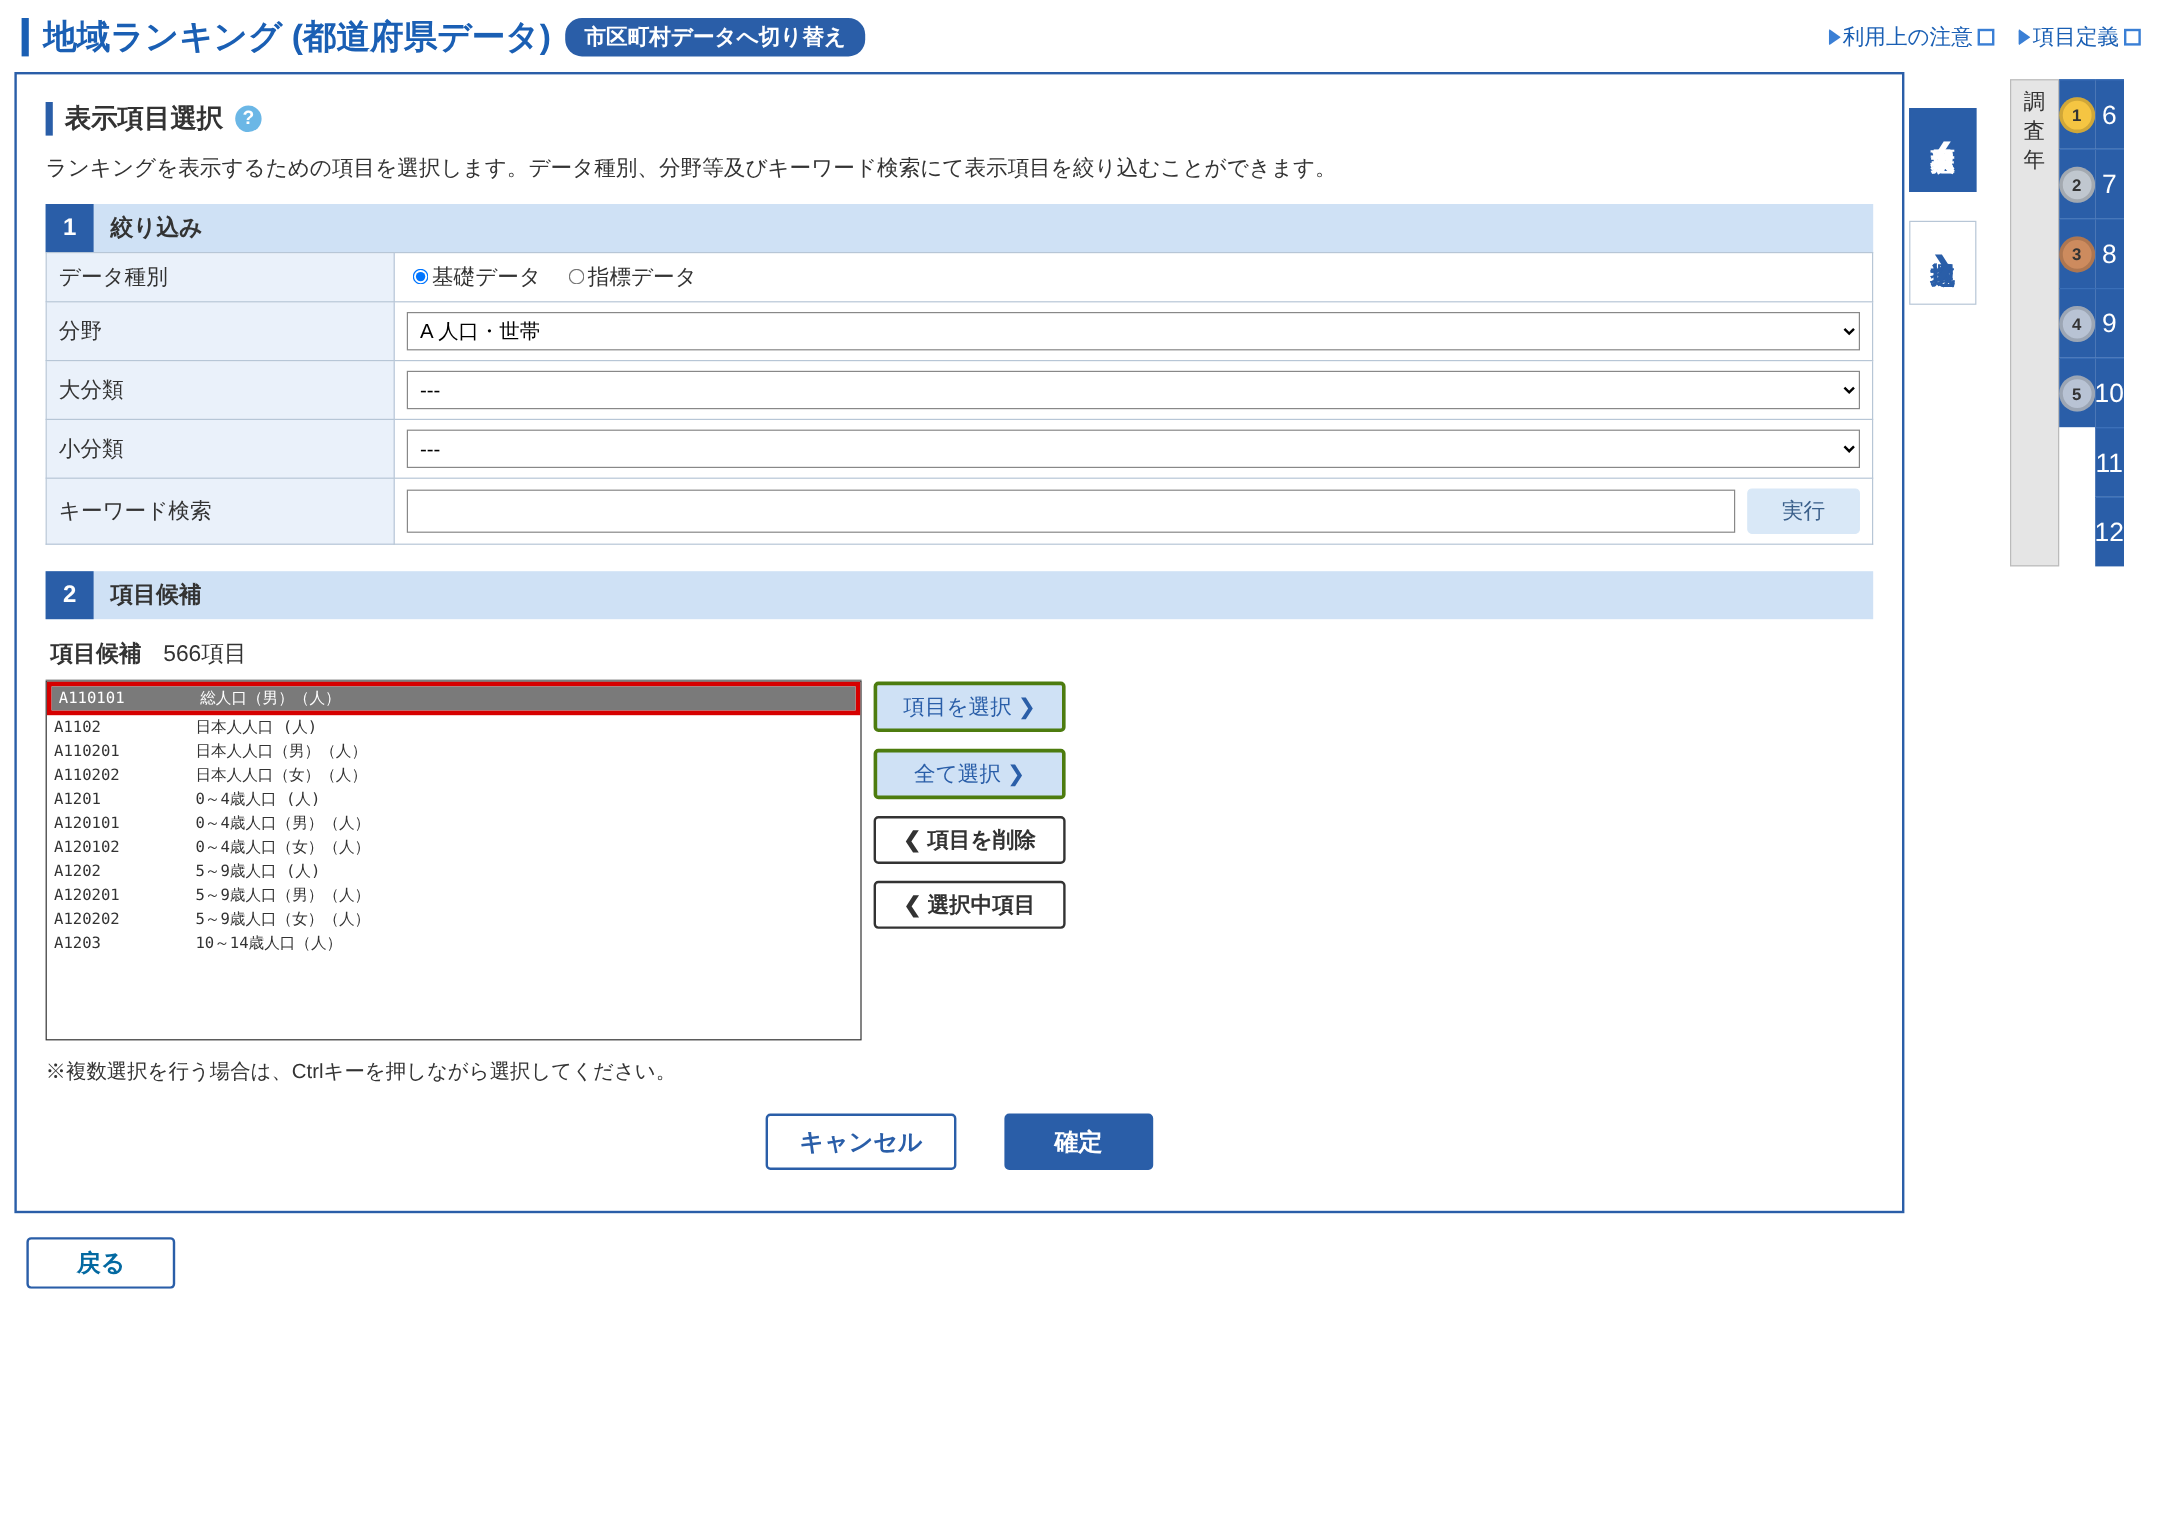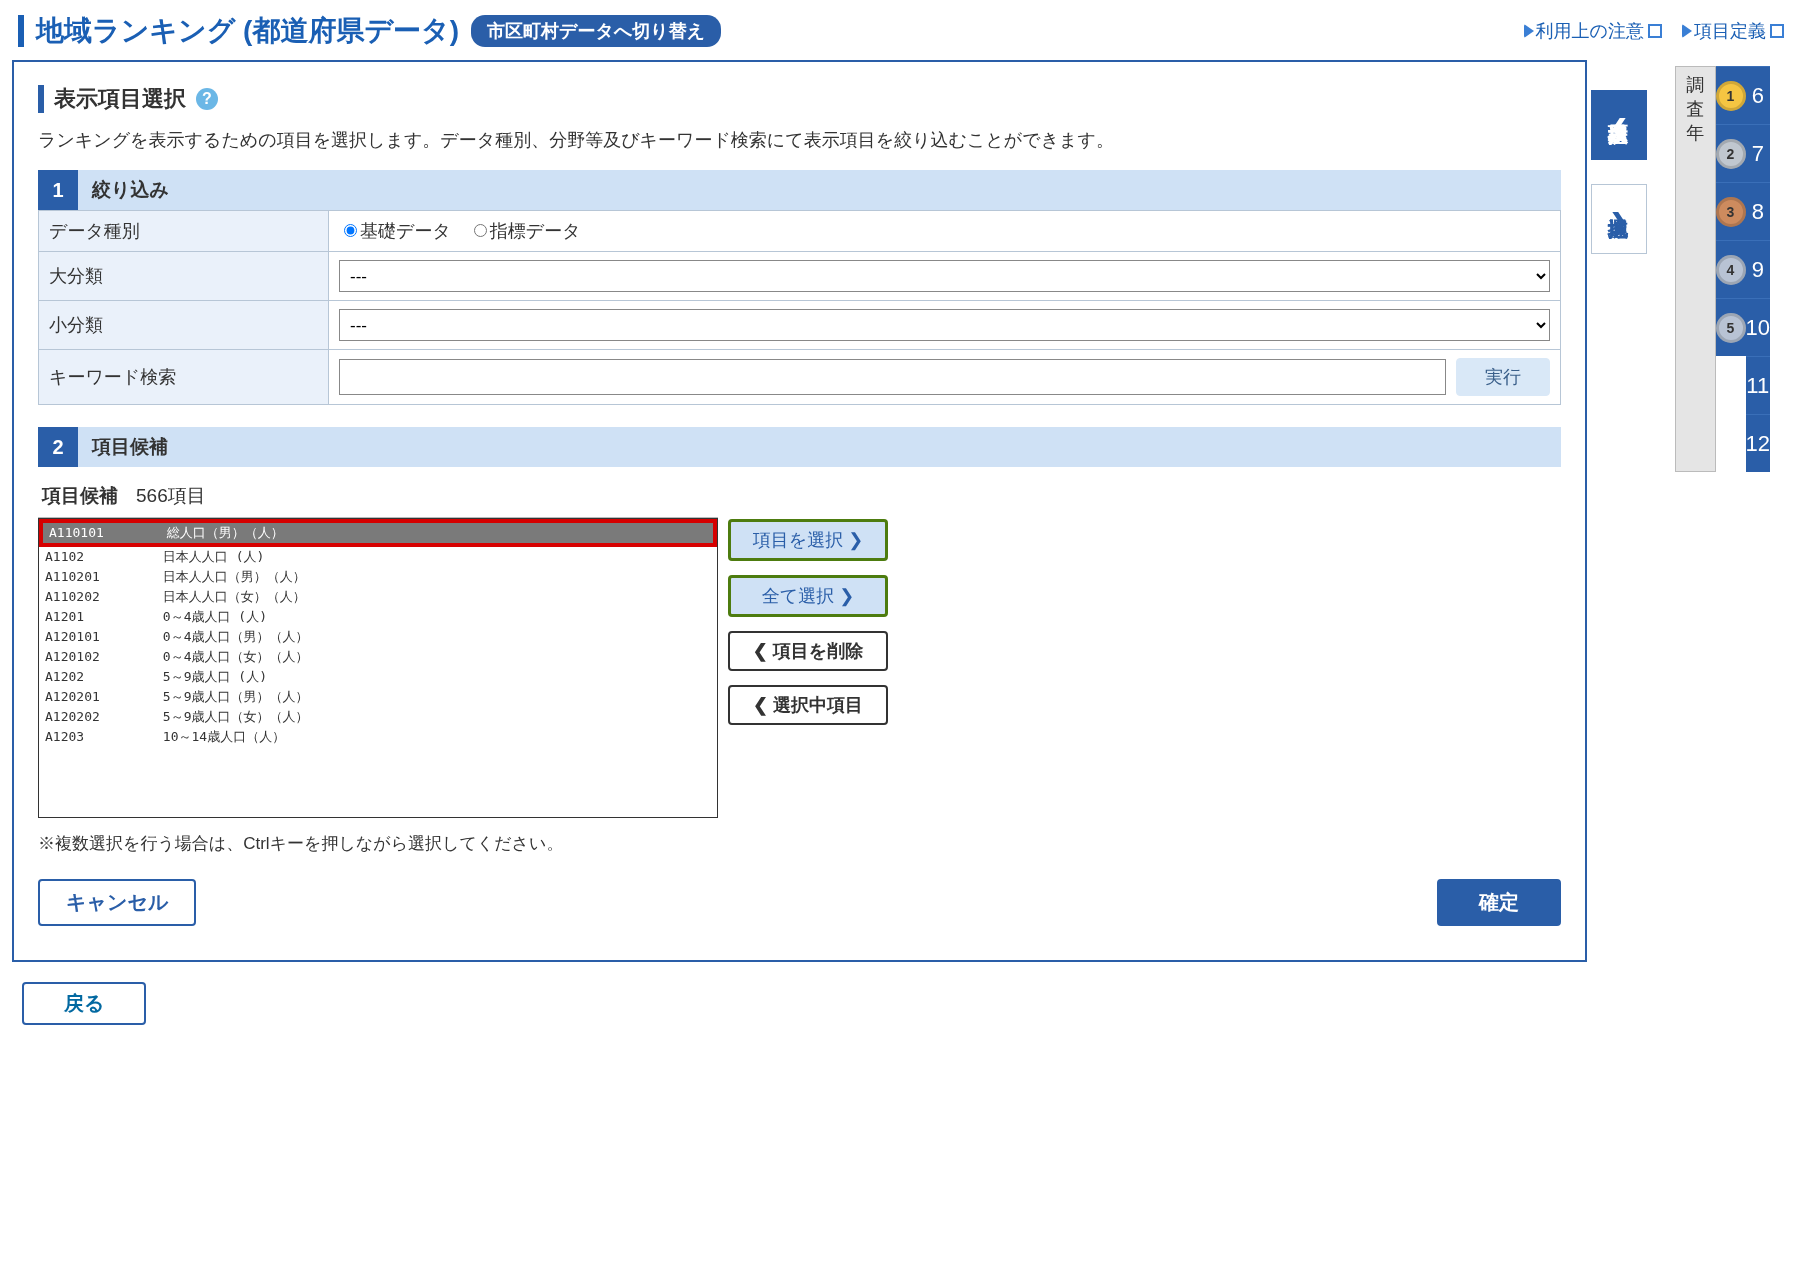--- a/index.html
+++ b/index.html
@@ -184,21 +184,21 @@
     font-size:18px;
     padding:6px 8px;
     border-radius:4px;
     cursor:pointer;
     text-align:center;
   }
   .mid-btn.blue { background:#cfe1f5;border:3px solid #4d7c0f;color:#2a5ea8;font-weight:normal; }
   .mid-btn.white { background:#fff;border:2px solid #333;color:#333;font-weight:bold; }
   .hint { font-size:17px; margin-top:14px; }
   .action-row {
-    display:flex;justify-content:space-between;gap:40px;margin-top:24px;
+    display:flex;justify-content:center;gap:40px;margin-top:24px;
   }
   .cancel-btn {
     background:#fff;border:2px solid #2a5ea8;color:#2a5ea8;
     font-size:20px;padding:8px 26px;border-radius:4px;font-weight:bold;cursor:pointer;
   }
   .confirm-btn {
     background:#2a5ea8;border:2px solid #2a5ea8;color:#fff;
     font-size:20px;padding:8px 40px;border-radius:4px;font-weight:bold;cursor:pointer;
   }
   .back-btn {
@@ -298,20 +298,24 @@
     <table class="filter-table">
       <tbody>
           <tr>
         <td class="label">データ種別</td>
         <td>
           <div class="radio-group">
             <label><input type="radio" name="dt" checked="" style=""><span>基礎データ</span></label>
             <label><input type="radio" name="dt" style=""><span>指標データ</span></label>
           </div>
         </td>
+      </tr>
+      <tr>
+        <td class="label">分野</td>
+        <td><select class="select-full"><option>A 人口・世帯</option></select></td>
       </tr>
       <tr>
         <td class="label">大分類</td>
         <td><select class="select-full"><option>---</option></select></td>
       </tr>
       <tr>
         <td class="label">小分類</td>
         <td><select class="select-full"><option>---</option></select></td>
       </tr>
       <tr>

